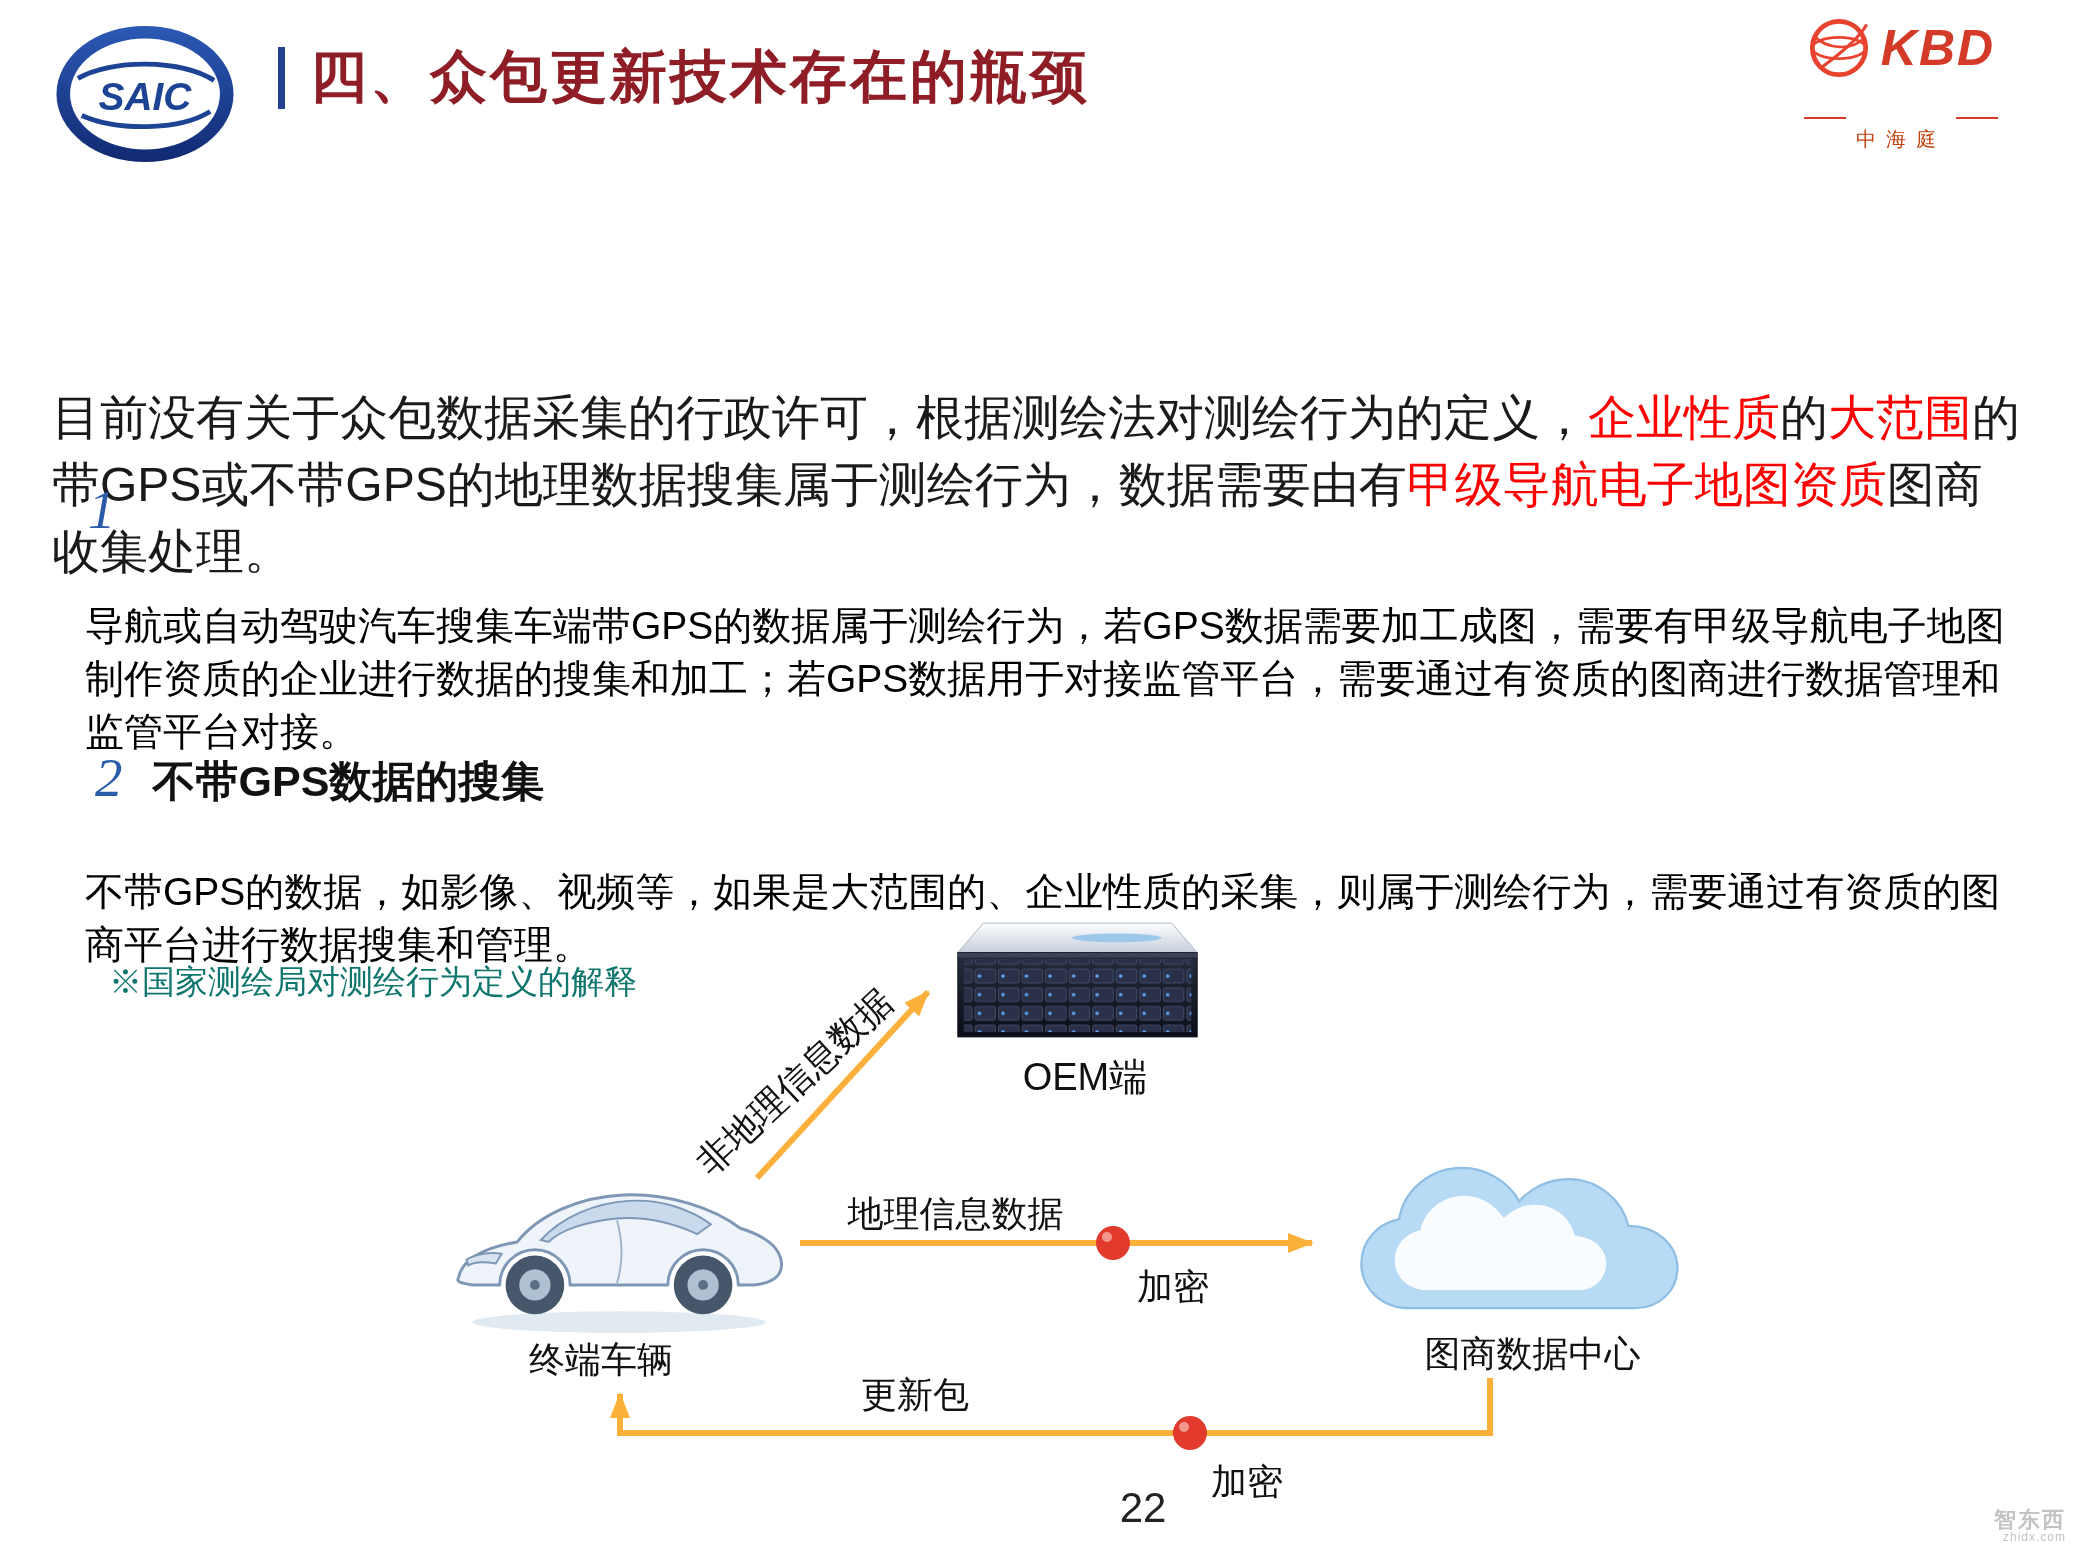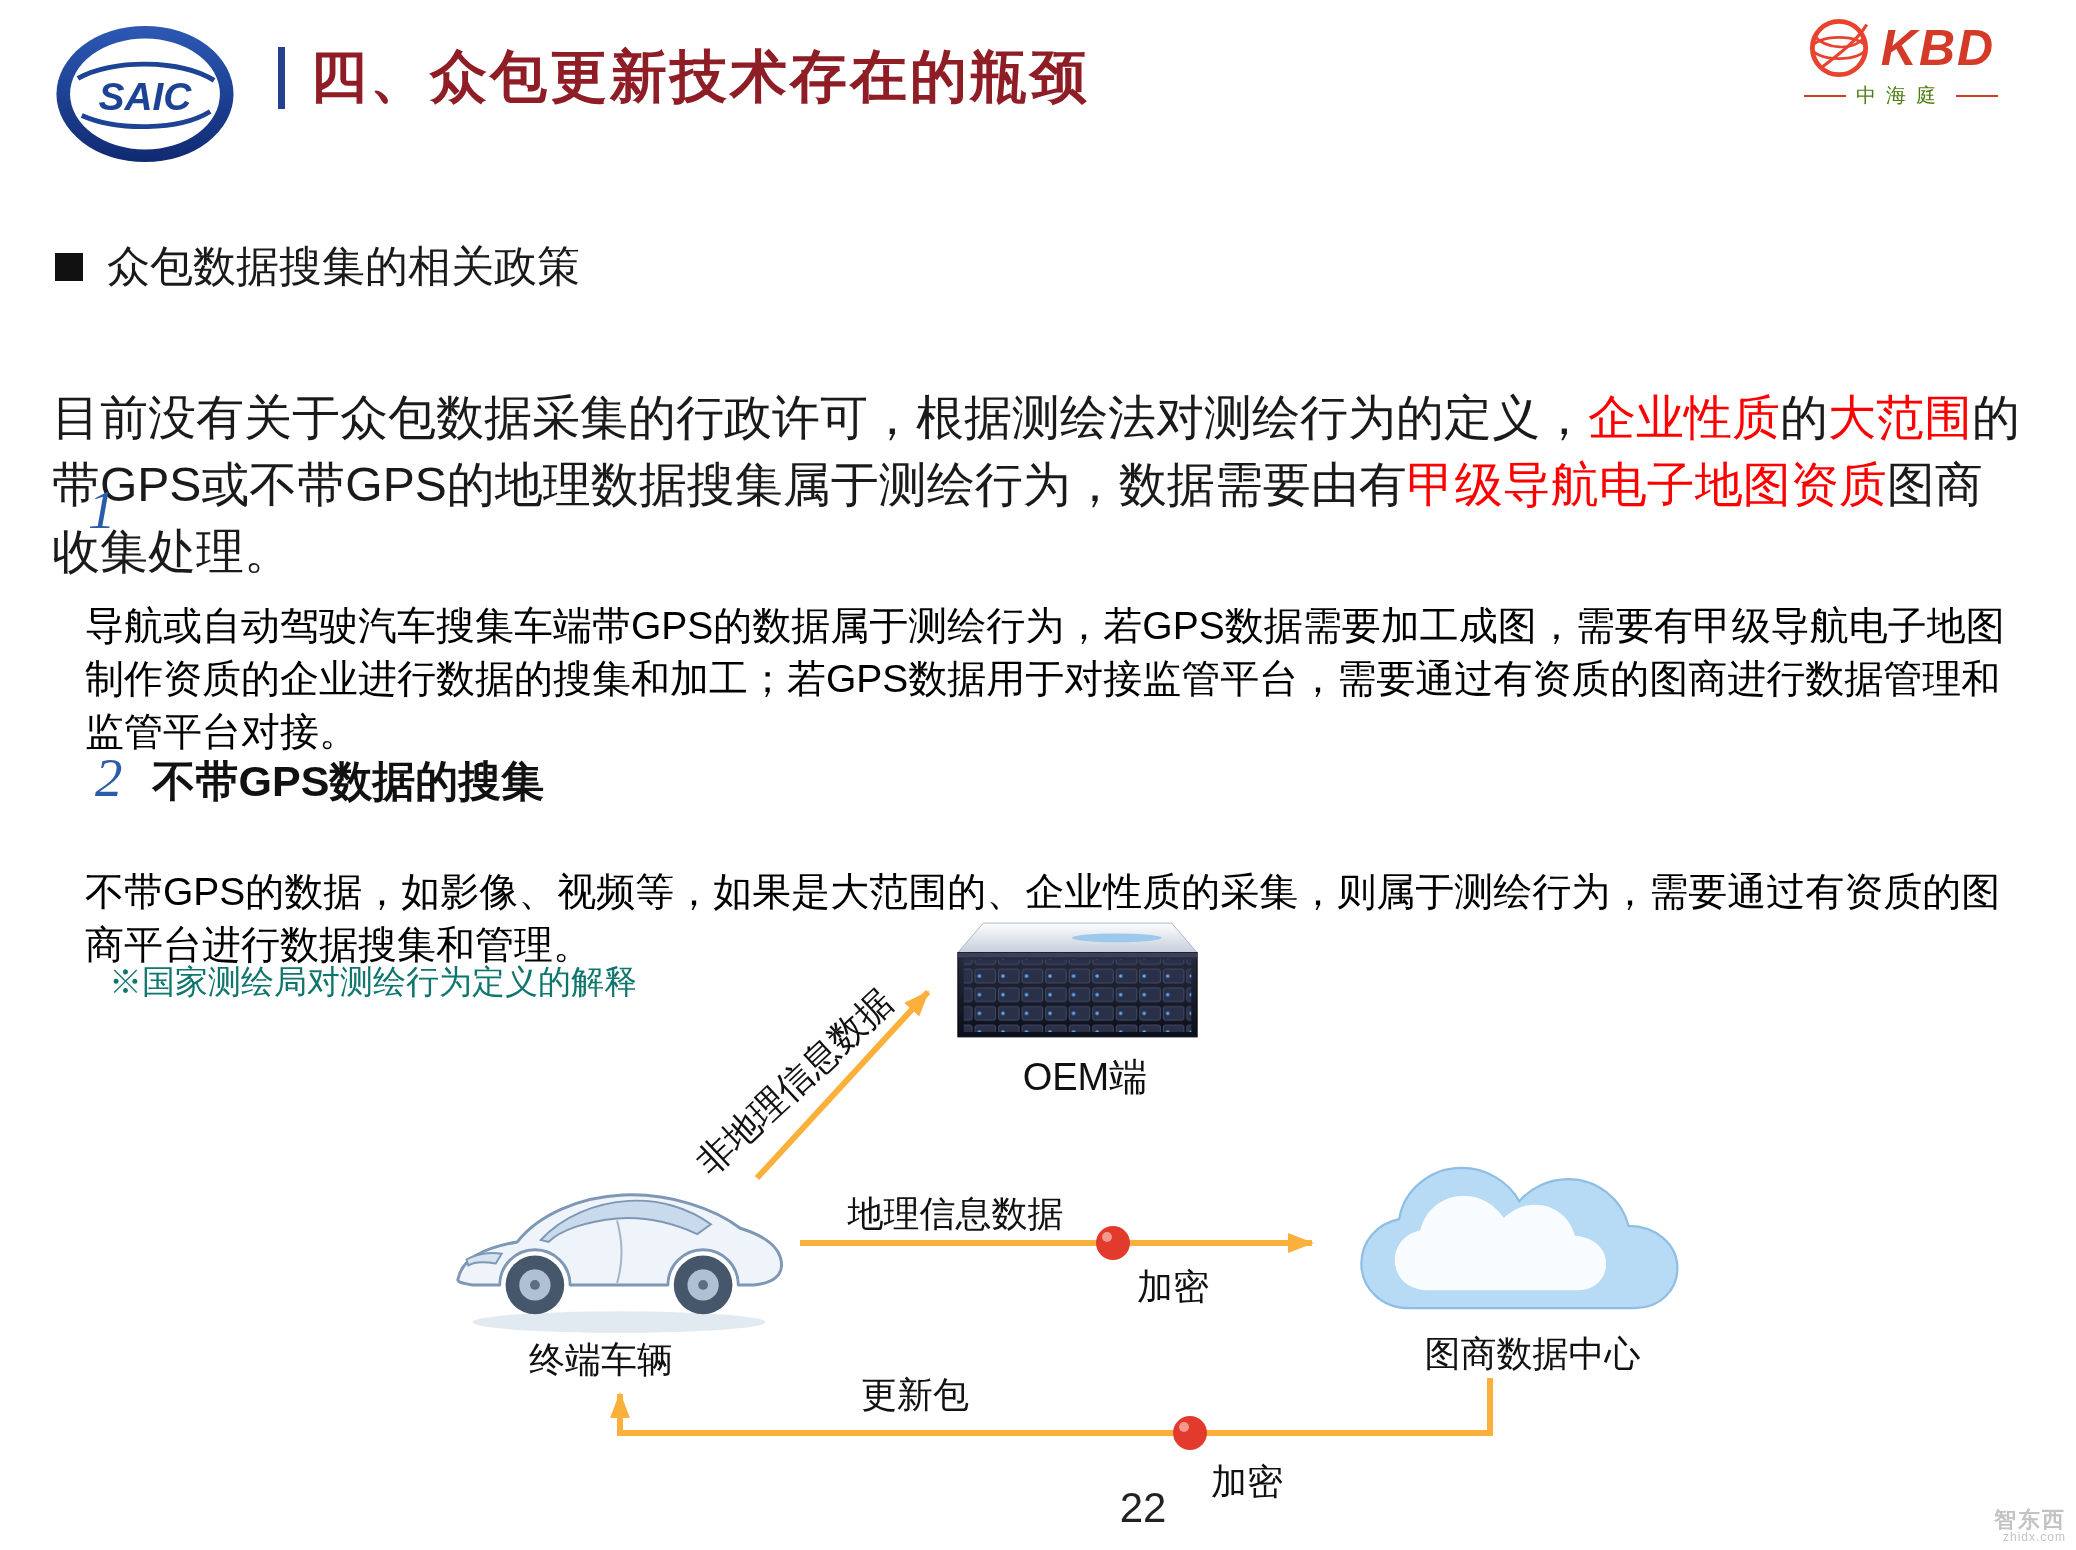--- a/index.html
+++ b/index.html
@@ -13,21 +13,21 @@
   .saic-logo { left:52px; top:22px; width:186px; height:144px; }
   .title-row { left:278px; top:30px; display:flex; align-items:center; }
   .title-bar { width:7px; height:62px; background:#23418E; margin-right:16px; }
   .page-title { margin:9px; font-size:57px; font-weight:bold; color:#8E1D26; letter-spacing:3px; white-space:nowrap; }
 
   .kbd-logo { right:60px; top:16px; width:230px; display:flex; flex-direction:column; align-items:center; }
   .kbd-top { display:flex; align-items:center; gap:10px; }
   .kbd-name { font-size:50px; font-weight:bold; font-style:italic; color:#D43A28; letter-spacing:2px; }
   .kbd-sub-row { display:flex; align-items:center; gap:10px; margin-top:2px; }
   .kbd-sub-row .line { width:42px; height:2px; background:#D43A28; }
-  .kbd-sub { font-size:20px; color:#4d7c0f; letter-spacing:10px; }
+  .kbd-sub { font-size:20px; color:#c2410c; letter-spacing:10px;margin-top:44px; }
 
   
   .section-heading { left:55px; top:238px; display:flex; align-items:center; gap:24px; }
   .square-bullet { width:28px; height:28px; background:#111; flex:none; }
   .section-heading-text { font-size:43px; color:#1a1a1a; }
 
   
   .intro { left:52px; top:336px; width:1978px; font-size:48px; line-height:1.40; }
   .red { color:#FF0000; }
 
@@ -98,24 +98,20 @@
       </svg>
       <div class="kbd-name">KBD</div>
     </div>
     <div class="kbd-sub-row">
       <div class="line"></div>
       <div class="kbd-sub">中海庭</div>
       <div class="line"></div>
     </div>
   </div>
 
-  <div class="abs section-heading">
-    <span class="square-bullet"></span>
-    <span class="section-heading-text">众包数据搜集的相关政策</span>
-  </div>
 
   <p class="abs intro"><span>目前没有关于众包数据采集的行政许可，根据测绘法对测绘行为的定义，</span><span class="red">企业性质</span><span>的</span><span class="red">大范围</span><span>的带GPS或不带GPS的地理数据搜集属于测绘行为，数据需要由有</span><span class="red">甲级导航电子地图资质</span><span>图商收集处理。</span></p>
 
   <div class="abs item-head item1-head">
     <span class="item-num">1</span>
   </div>
   <p class="abs item-body item1-body">导航或自动驾驶汽车搜集车端带GPS的数据属于测绘行为，若GPS数据需要加工成图，需要有甲级导航电子地图制作资质的企业进行数据的搜集和加工；若GPS数据用于对接监管平台，需要通过有资质的图商进行数据管理和监管平台对接。</p>
 
   <div class="abs item-head item2-head">
     <span class="item-num">2</span>

